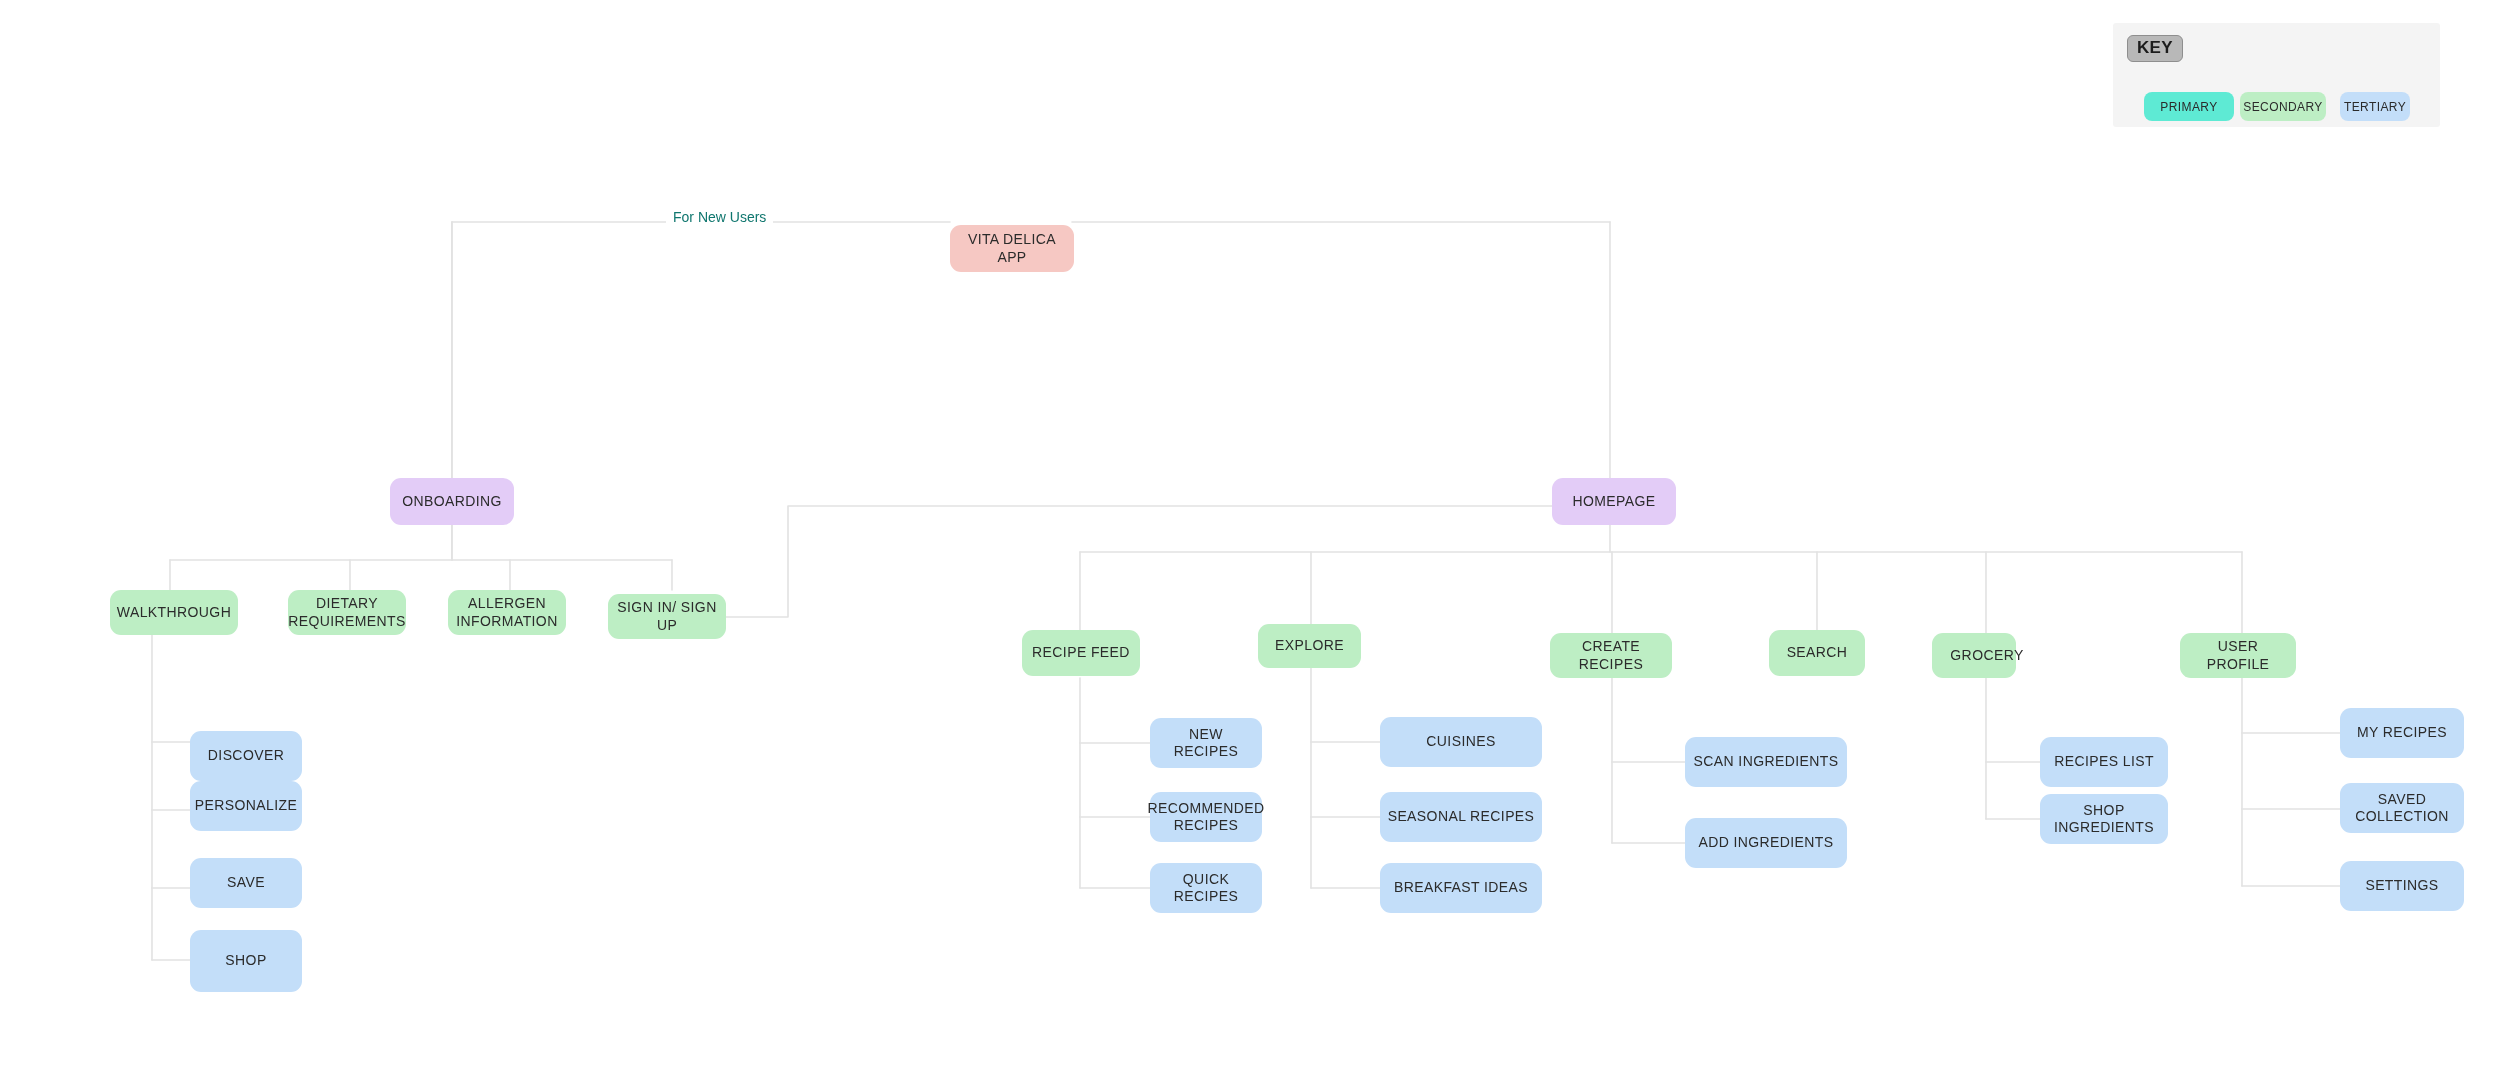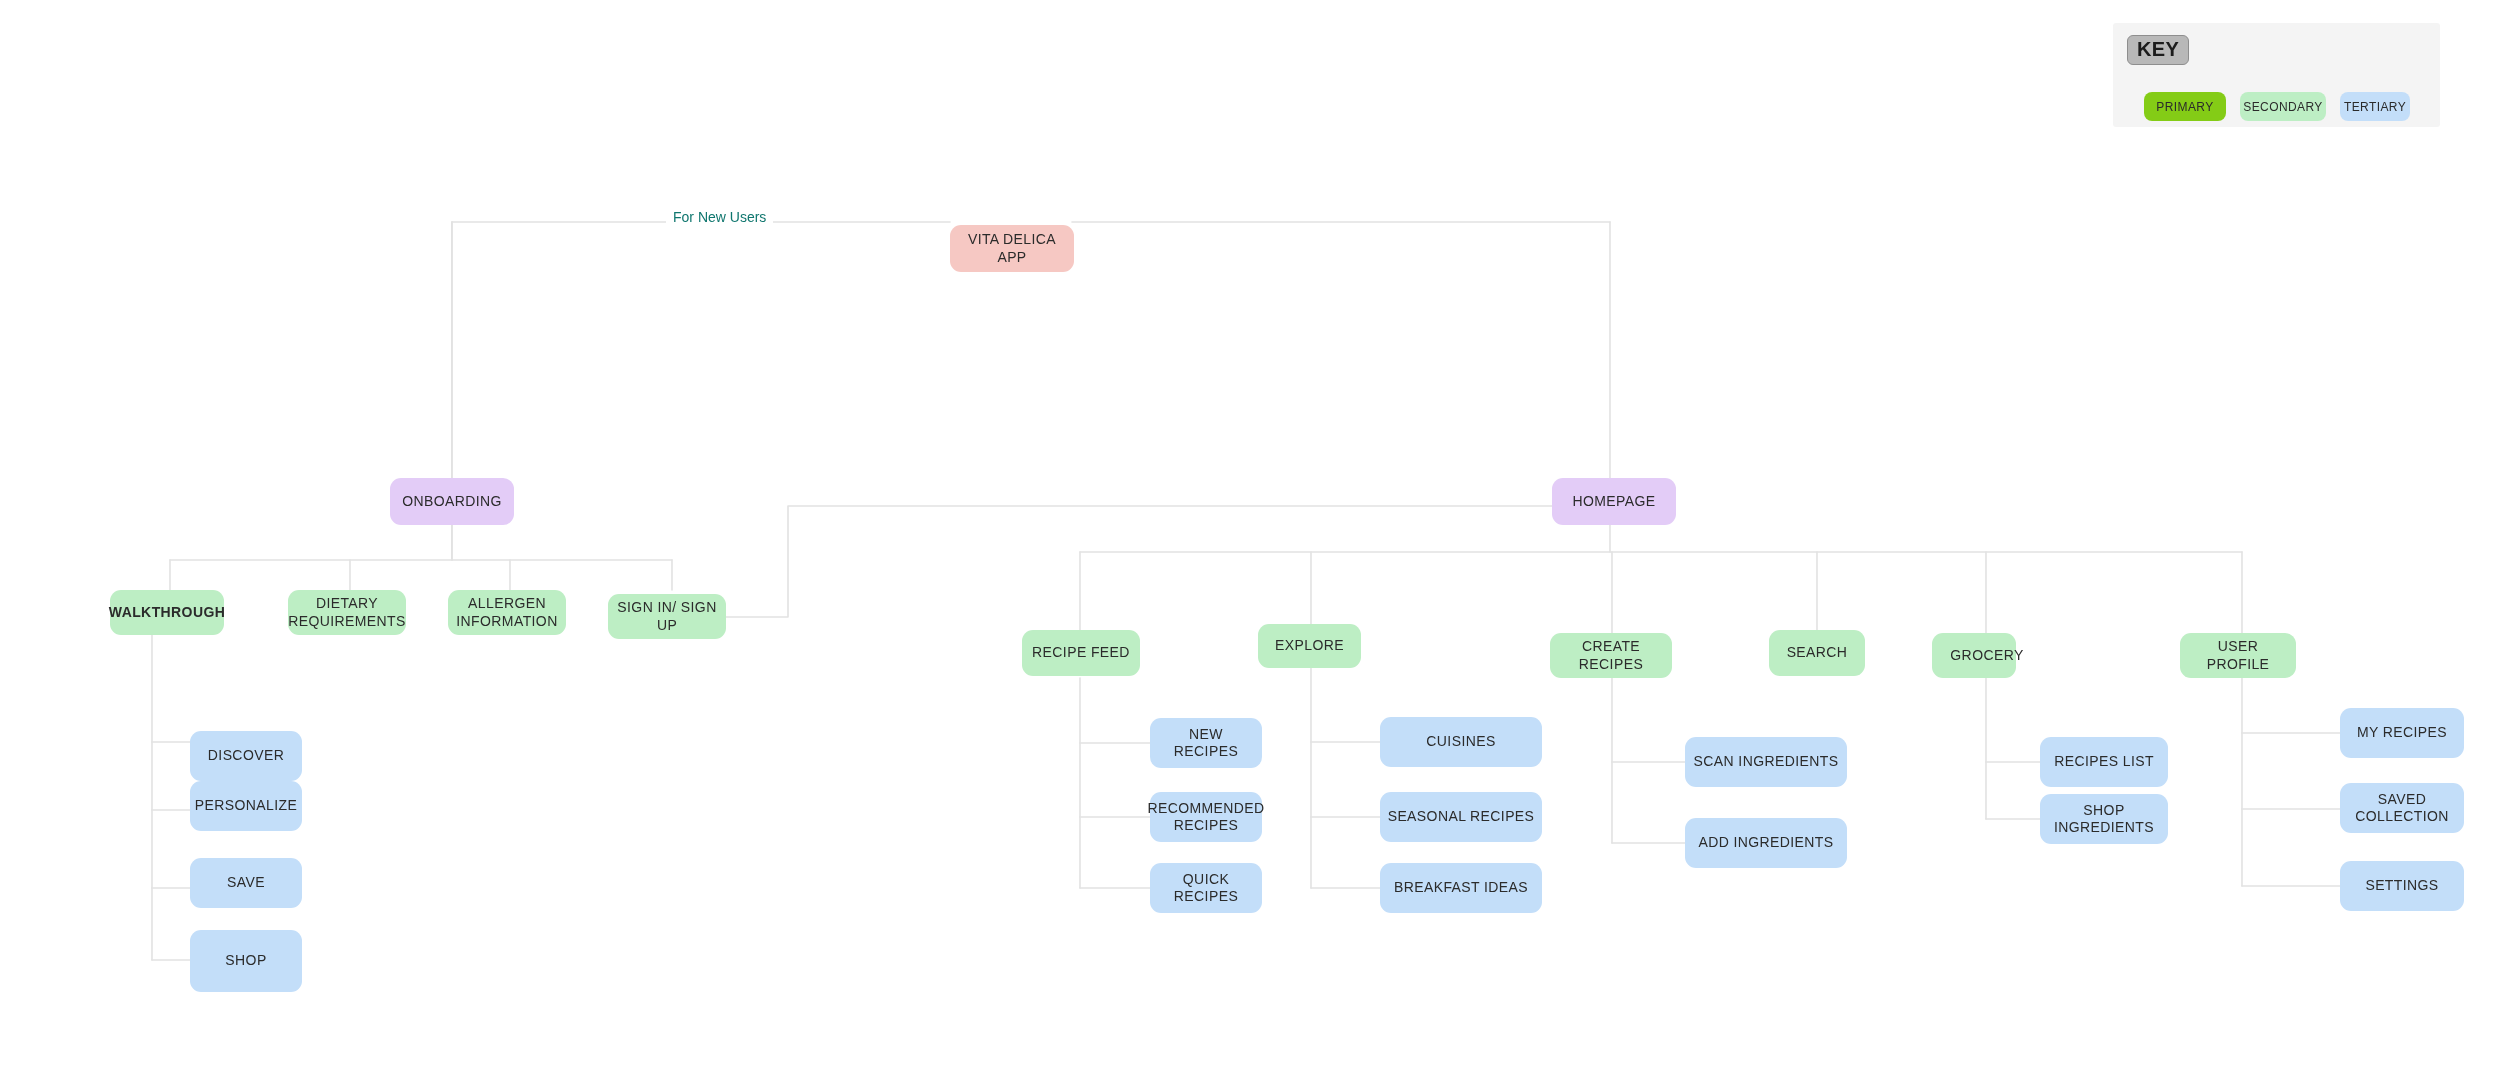--- a/index.html
+++ b/index.html
@@ -68,39 +68,39 @@
     border-radius: 3px;
     z-index: 5;
   }
   #key-title {
     position: absolute;
     left: 14px;
     top: 12px;
     background: #b8b8b8;
     border: 1px solid #8e8e8e;
     border-radius: 6px;
-    font-size: 20px;
+    font-size: 17px;
     font-weight: bold;
     color: #1c1c1c;
     padding: 2px 9px 3px 9px;
     letter-spacing: 0.3px;
   }
   .key-chip {
     position: absolute;
     top: 69px;
     height: 29px;
     border-radius: 8px;
     display: flex;
     align-items: center;
     justify-content: center;
     font-size: 12px;
     color: #2b2b2b;
     letter-spacing: 0.4px;
   }
-  #key-primary   { left: 31px;  width: 82px; background: #84cc16; }
+  #key-primary   { left: 31px;  width: 90px; background: #5eead4; }
   #key-secondary { left: 127px; width: 86px; background: #bdeec4; }
   #key-tertiary  { left: 227px; width: 70px; background: #c3def9; }
 </style>
 </head>
 <body>
 
 <div id="canvas">
 
   <svg id="edges" viewBox="0 0 2500 1070" xmlns="http://www.w3.org/2000/svg">
     <g fill="none" stroke="#e2e2e2" stroke-width="1.6" stroke-linecap="round" stroke-linejoin="round">
@@ -170,21 +170,21 @@
   </svg>
 
   <div class="edge-label" style="left:666px; top:209px;">For New Users</div>
 
   <div class="node root" style="left:950px; top:202px; width:124px; height:47px;">VITA DELICA APP</div>
 
   <div class="node primary" style="left:390px; top:478px; width:124px; height:47px;">ONBOARDING</div>
 
   <div class="node primary" style="left:1552px; top:478px; width:124px; height:47px;">HOMEPAGE</div>
 
-  <div class="node secondary" style="left:110px; top:590px; width:114px; height:45px;font-weight:bold;">WALKTHROUGH</div>
+  <div class="node secondary" style="left:110px; top:590px; width:128px; height:45px;">WALKTHROUGH</div>
 
   <div class="node secondary" style="left:288px; top:590px; width:118px; height:45px;">DIETARY REQUIREMENTS</div>
 
   <div class="node secondary" style="left:448px; top:590px; width:118px; height:45px;">ALLERGEN INFORMATION</div>
 
   <div class="node secondary" style="left:608px; top:594px; width:118px; height:45px;">SIGN IN/ SIGN UP</div>
 
   <div class="node tertiary" style="left:190px; top:713px; width:112px; height:50px;margin-top:18px;">DISCOVER</div>
 
   <div class="node tertiary" style="left:190px; top:781px; width:112px; height:50px;">PERSONALIZE</div>

